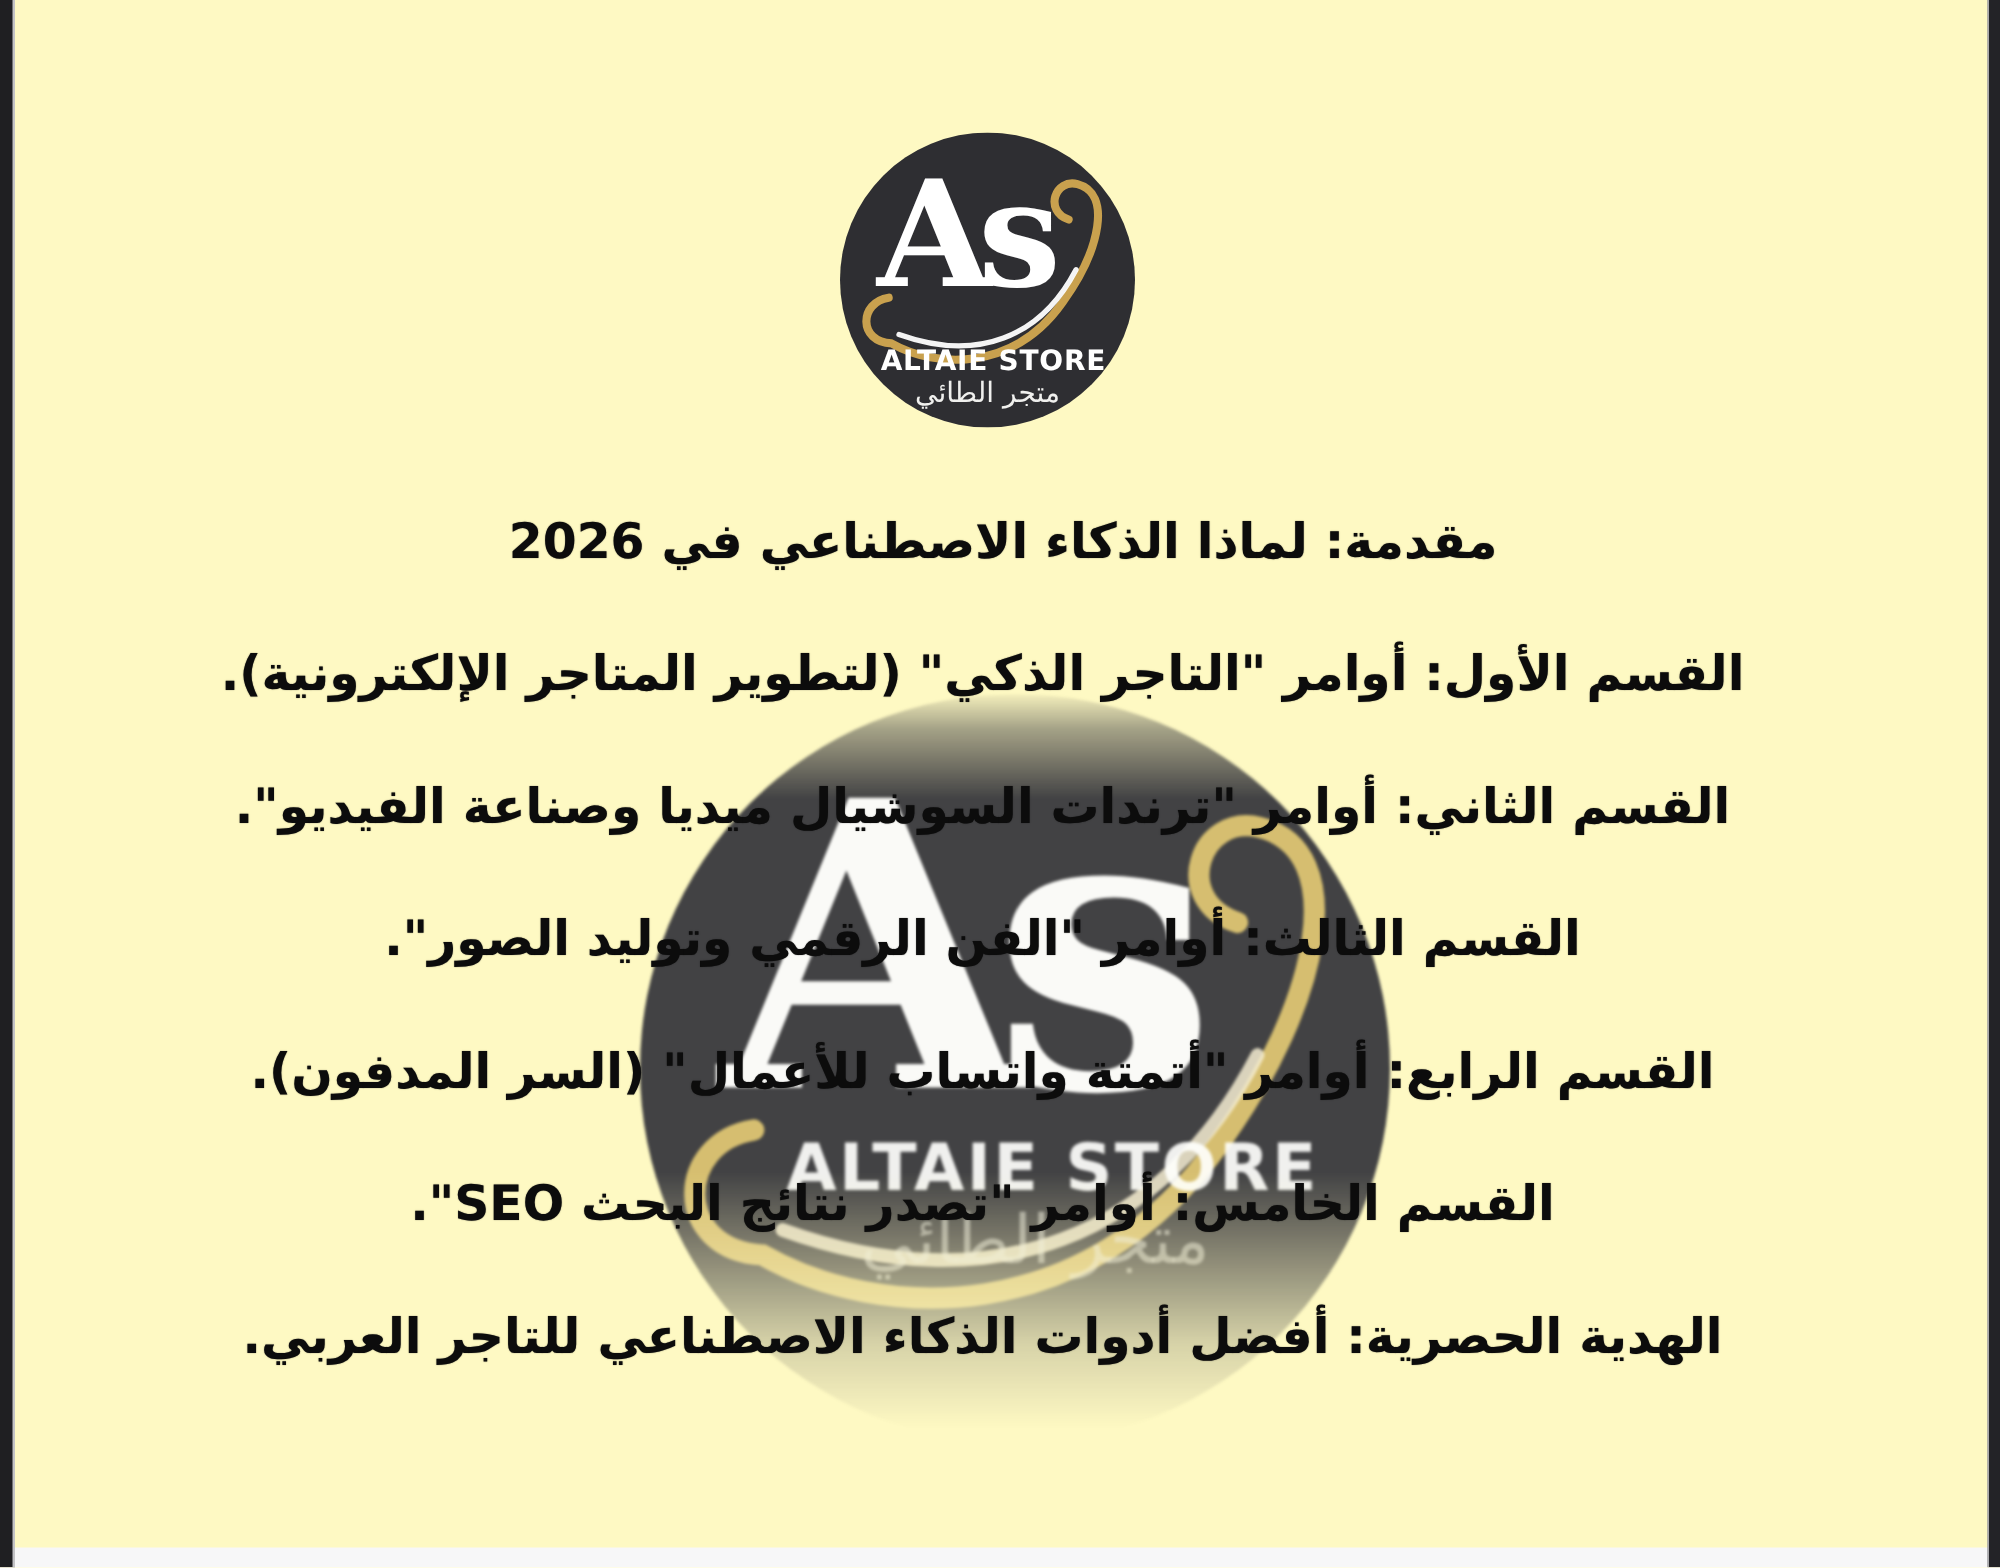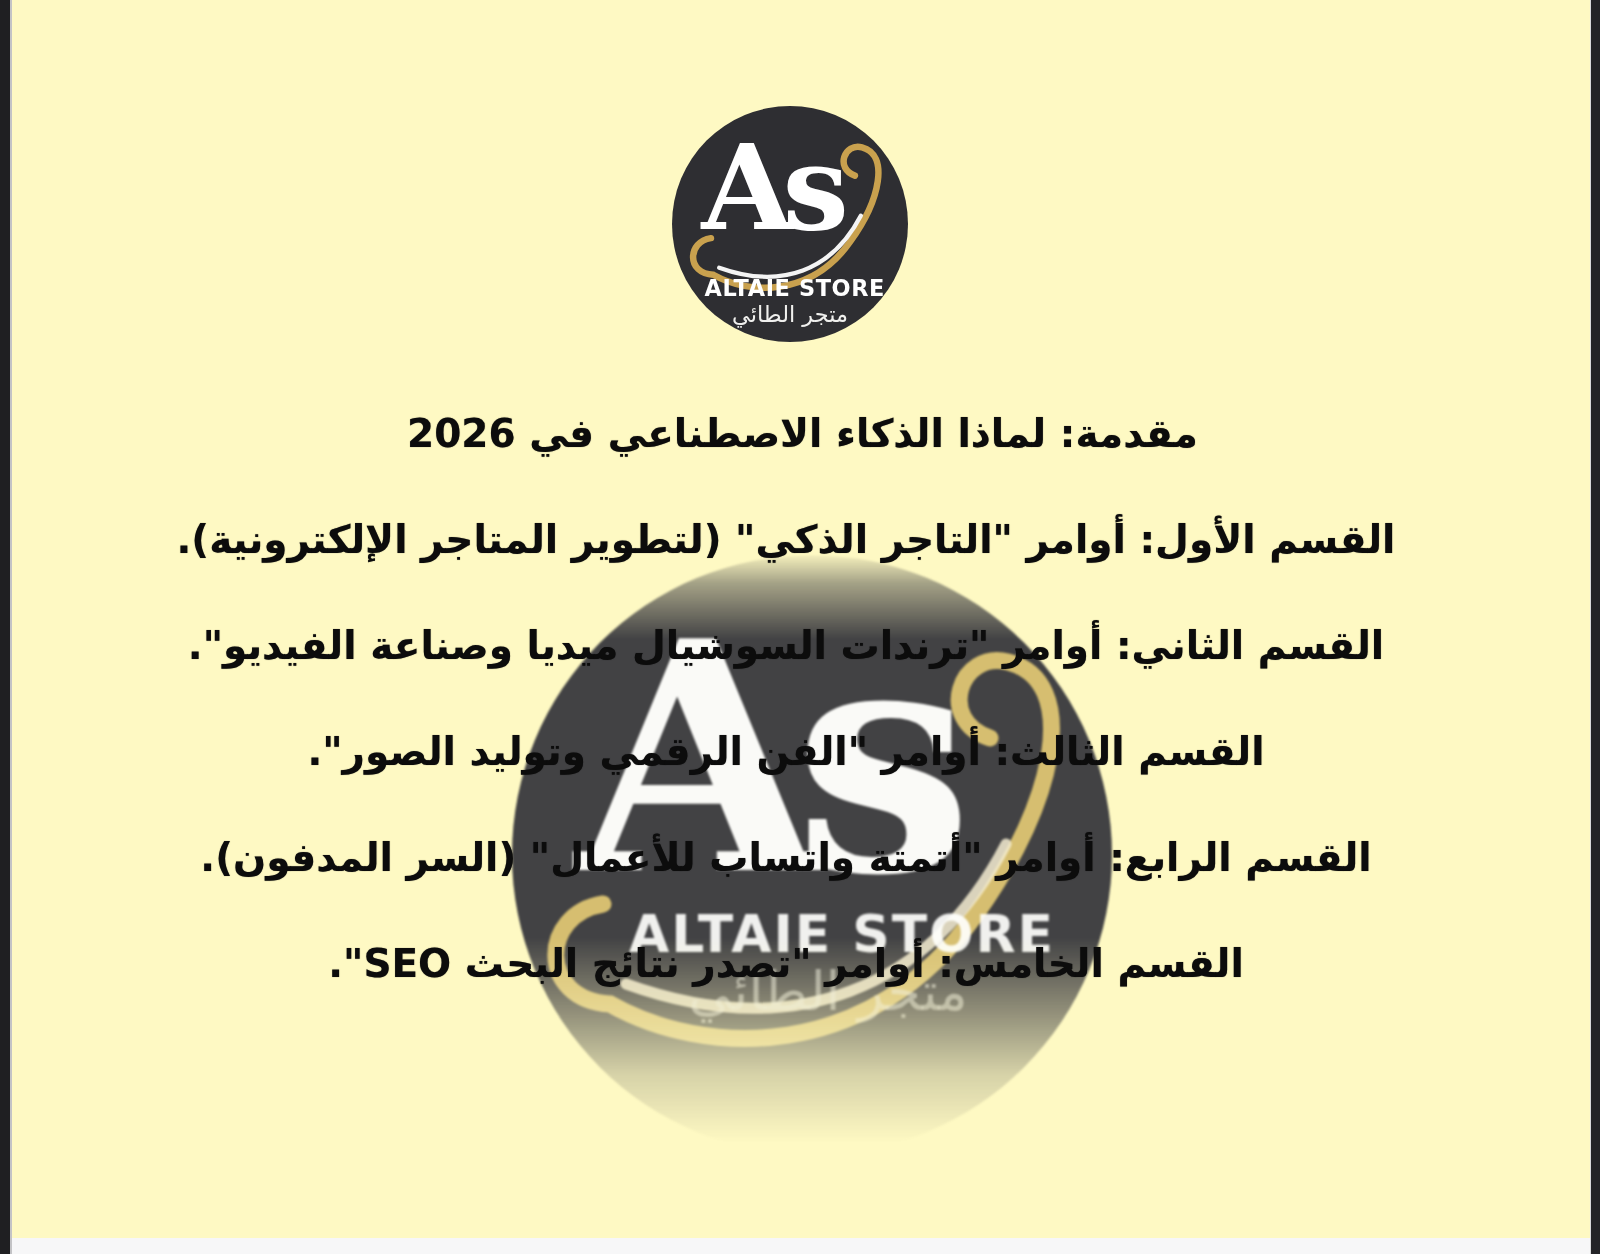--- a/index.html
+++ b/index.html
@@ -84,15 +84,16 @@
     </svg>
   </div>
 
   <div class="doc-lines">
     <div class="doc-line l1">مقدمة: لماذا الذكاء الاصطناعي في 2026</div>
     <div class="doc-line l2">القسم الأول: أوامر "التاجر الذكي" (لتطوير المتاجر الإلكترونية).</div>
     <div class="doc-line l3">القسم الثاني: أوامر "ترندات السوشيال ميديا وصناعة الفيديو".</div>
     <div class="doc-line l4">القسم الثالث: أوامر "الفن الرقمي وتوليد الصور".</div>
     <div class="doc-line l5">القسم الرابع: أوامر "أتمتة واتساب للأعمال" (السر المدفون).</div>
     <div class="doc-line l6">القسم الخامس: أوامر "تصدر نتائج البحث SEO".</div>
+    <div class="doc-line l7">الهدية الحصرية: أفضل أدوات الذكاء الاصطناعي للتاجر العربي.</div>
   </div>
 
 </div>
 
 </body></html>

